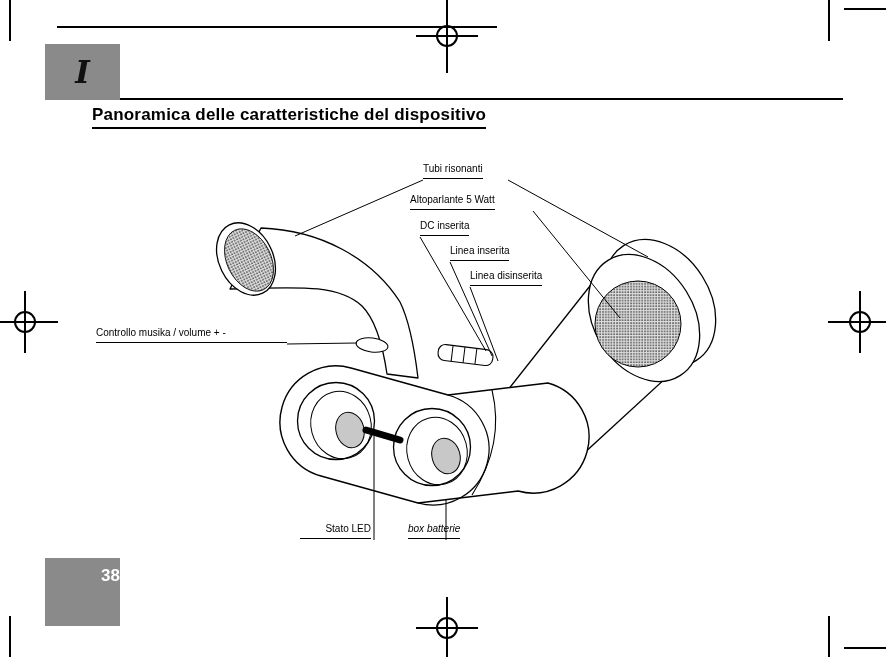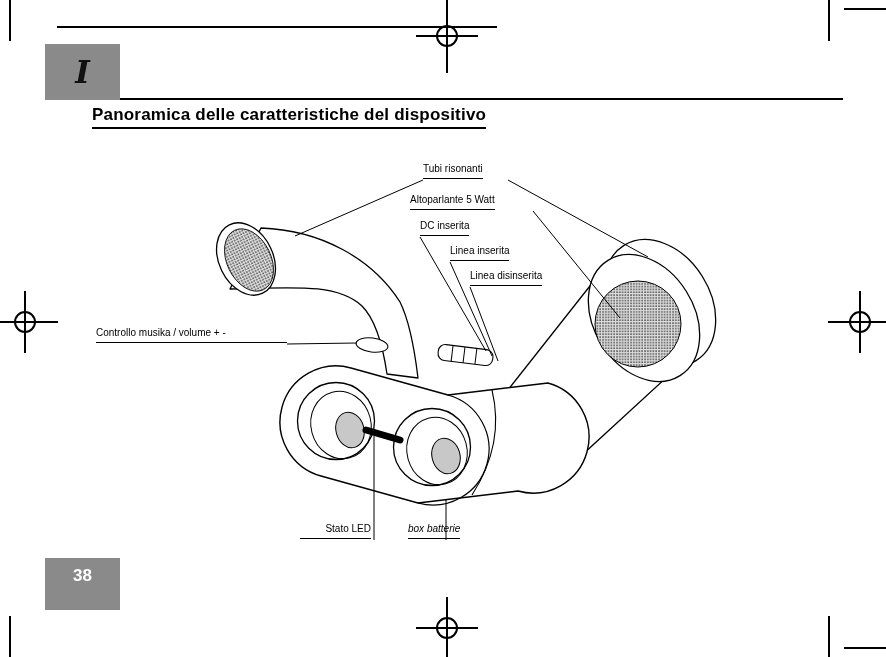--- a/index.html
+++ b/index.html
@@ -11,21 +11,21 @@
                 font-weight:bold;font-size:17px;white-space:pre;letter-spacing:0px;}
   .header-rule{left:57px;top:26px;width:440px;height:2px;}
   
   .regc{position:absolute;width:22px;height:22px;box-sizing:border-box;border:2px solid #000;
         border-radius:50%;background:transparent;}
   
   .tab{position:absolute;background:var(--tab-gray,#8a8a8a);}
   .tab-i{left:45px;top:44px;width:75px;height:56px;display:flex;align-items:center;justify-content:center;}
   .tab-i span{font-family:"DejaVu Serif", serif;font-style:italic;font-weight:bold;font-size:31px;color:#111;}
   .tab-rule{left:120px;top:98px;width:723px;height:2px;}
-  .tab-pagenum{left:45px;top:558px;width:75px;height:52px;text-align:center;}
+  .tab-pagenum{left:45px;top:558px;width:75px;height:68px;text-align:right;}
   .tab-pagenum span{display:inline-block;margin-top:8px;color:#fff;font-weight:bold;font-size:17px;}
   
   .doc-title{position:absolute;left:92px;top:105px;font-size:17px;font-weight:bold;
              border-bottom:2px solid #000;padding-bottom:2px;letter-spacing:0.2px;}
   
   .co{position:absolute;font-size:10px;line-height:14px;border-bottom:1.3px solid #000;
       padding-bottom:2px;white-space:nowrap;}
   .co-tubi{left:423px;top:162px;}
   .co-alto{left:410px;top:193px;}
   .co-dc{left:420px;top:219px;}

